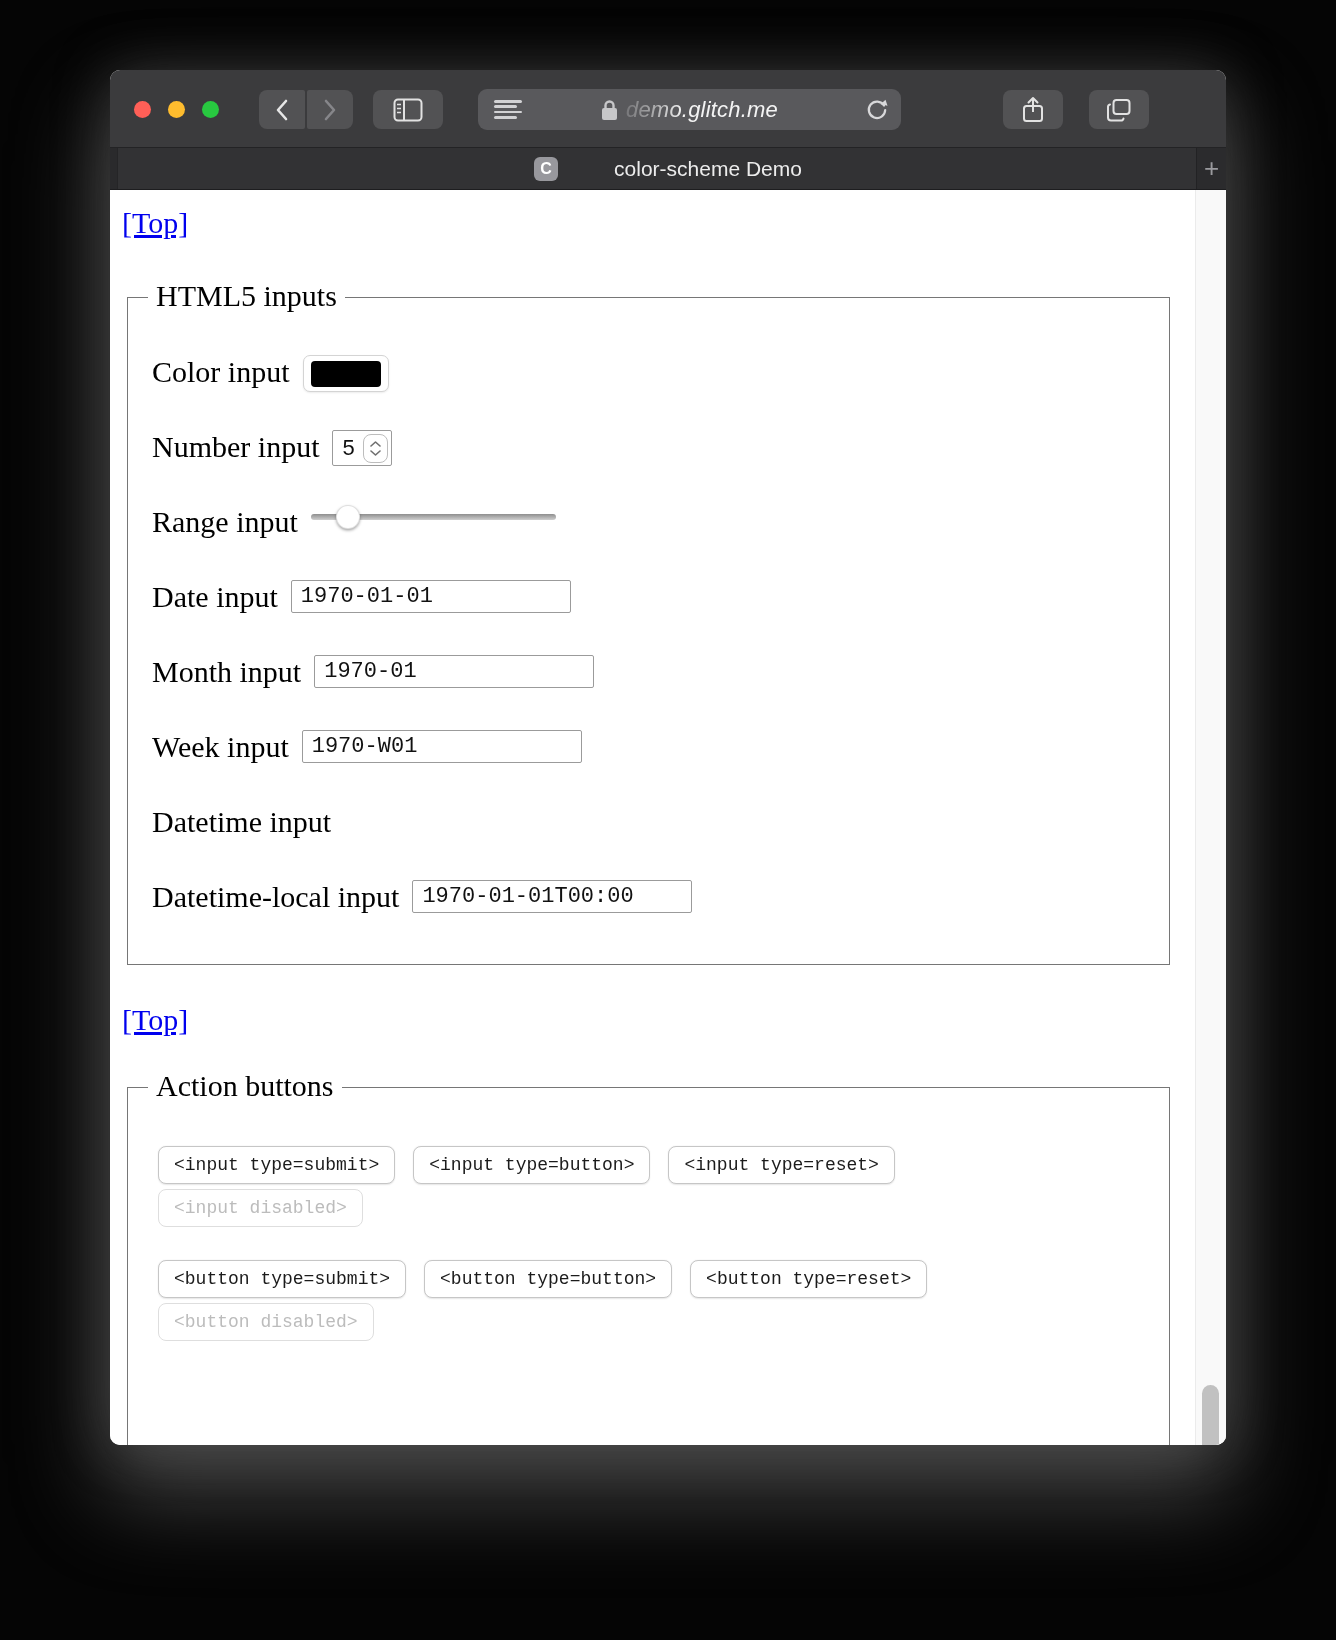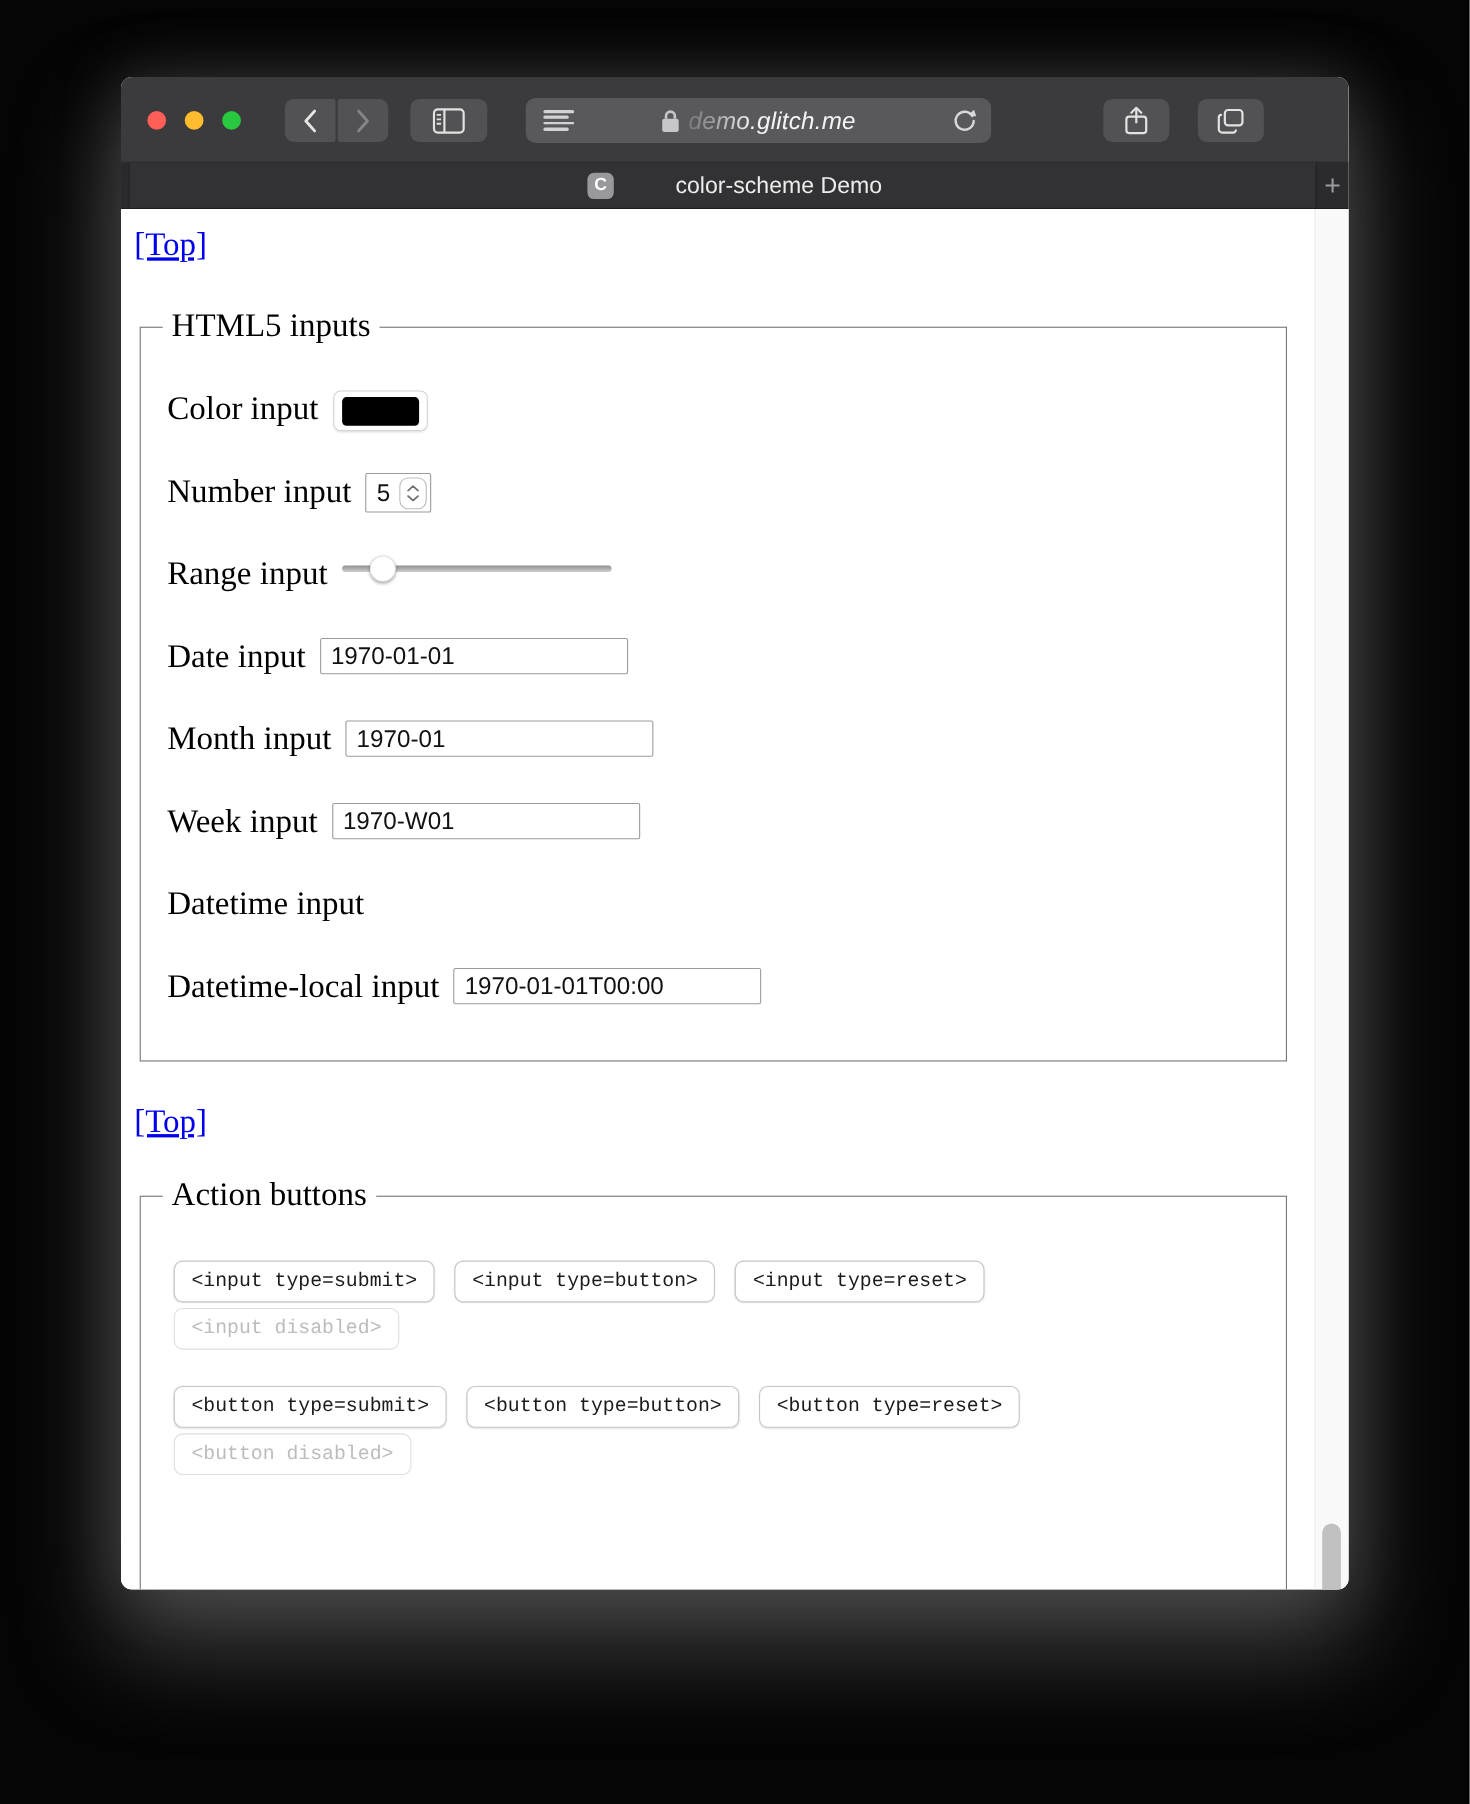--- a/index.html
+++ b/index.html
@@ -87,21 +87,21 @@
   }
   .fs-inputs  { top:107px; height:668px; padding:57px 20px 0 24px; }
   .fs-actions { top:897px; height:440px; padding:58px 20px 0 30px; }
   .legend {
     position:absolute; top:-21px; left:20px; background:#fff; padding:0 8px;
     font-size:30px; line-height:1.25; white-space:nowrap;
   }
   .row { display:flex; gap:13px; height:37px; margin-bottom:38px; }
   .row .lbl { font-size:30px; white-space:nowrap; }
   .txtinput {
-    font-family:Liberation Sans, sans-serif; font-size:22px; color:#111;
+    font-family:Liberation Mono, monospace; font-size:22px; color:#111;
     width:280px; height:33px; border:1px solid #9b9b9b; border-radius:2px;
     background:#fff; display:flex; align-items:center; padding-left:9px;
   }
   
   .color-input {
     width:86px; height:37px; background:#fff; border:1px solid #d4d4d4; border-radius:7px;
     box-shadow:0 1px 2px rgba(0,0,0,.08);
     display:flex; align-items:center; justify-content:center;
   }
   .color-swatch { width:70px; height:26px; background:#000; border-radius:4px; }

